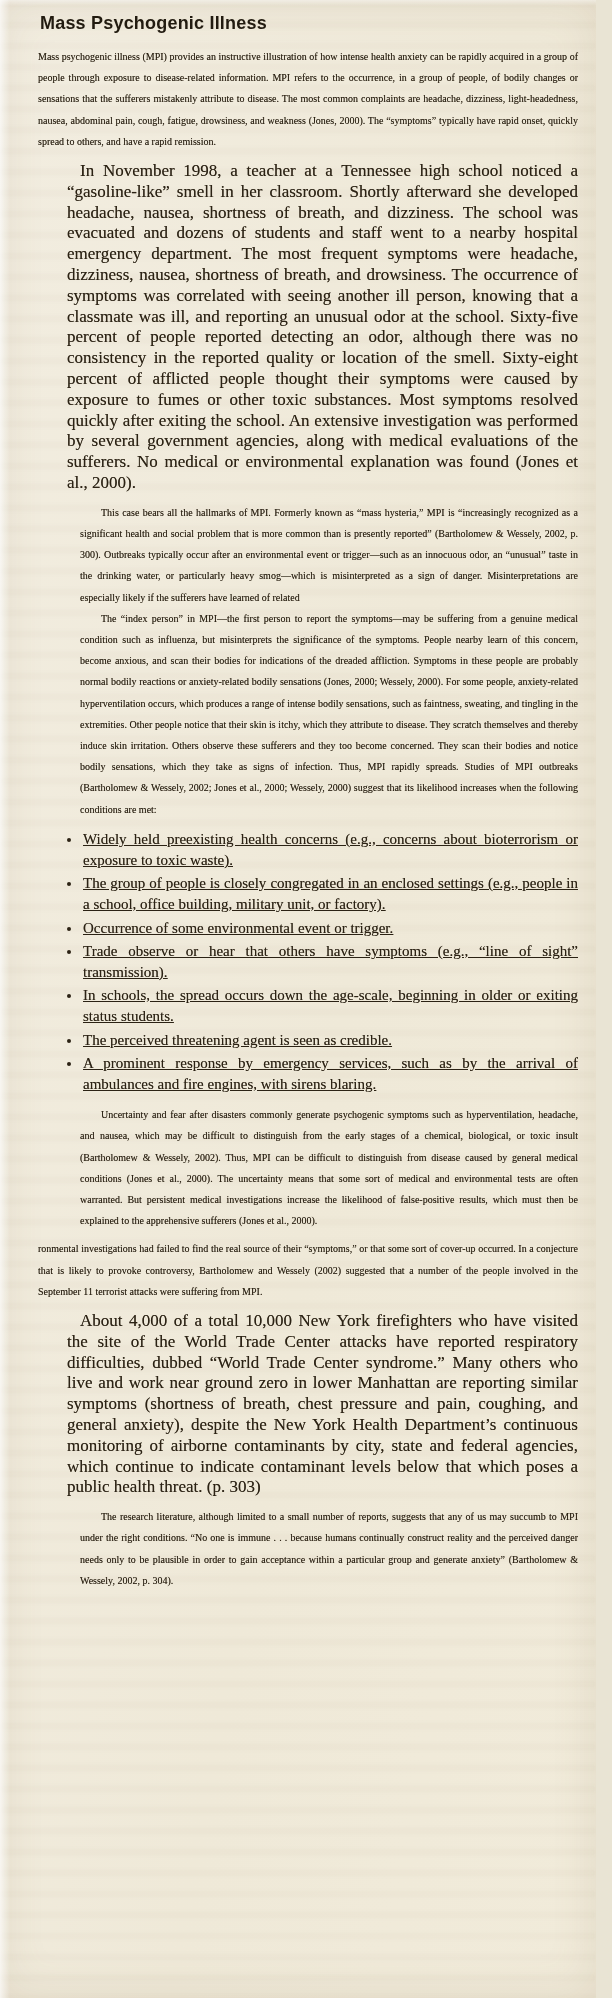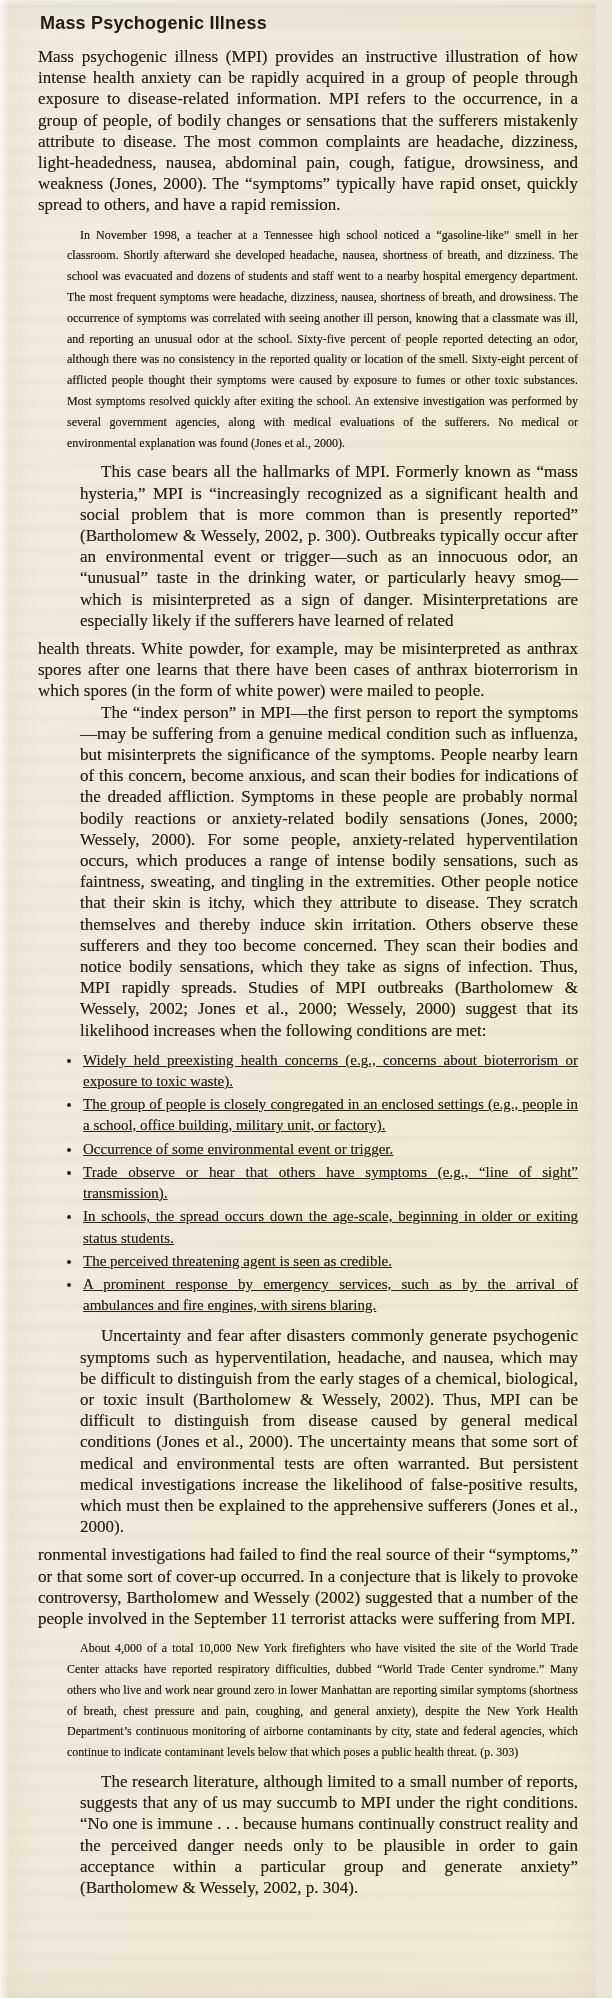--- a/index.html
+++ b/index.html
@@ -42,30 +42,30 @@
   h1.heading {
     font-family: "Liberation Sans", sans-serif;
     font-weight: bold;
     font-size: 18px;
     line-height: 22px;
     letter-spacing: 0.2px;
     color: var(--heading-ink, #221b10);
     margin: 4px 0 12px 2px;
   }
   p.body {
-    font-size: 17px;
+    font-size: 10px;
     line-height: 21.2px;
     text-align: justify;
     margin: 0;
     text-shadow: 0 0 0.4px rgba(43, 34, 20, 0.55);
   }
   p.indent { text-indent: 21px; margin-left: 42px; }
   p.gap { margin-top: 7px; }
   blockquote.quote {
-    font-size: 12px;
+    font-size: 17px;
     line-height: 20.8px;
     text-align: justify;
     text-indent: 13px;
     margin: 9px 0 8px 29px;
     padding: 0;
     text-shadow: 0 0 0.4px rgba(43, 34, 20, 0.55);
   }
   ul.conditions {
     margin: 9px 0 9px 30px;
     padding: 0 0 0 14px;
@@ -90,21 +90,20 @@
   <div class="edge-top"></div>
 
   <div class="content">
     <h1 class="heading">Mass Psychogenic Illness</h1>
 
     <p class="body">Mass psychogenic illness (MPI) provides an instructive illustration of how intense health anxiety can be rapidly acquired in a group of people through exposure to disease-related information. MPI refers to the occurrence, in a group of people, of bodily changes or sensations that the sufferers mistakenly attribute to disease. The most common complaints are headache, dizziness, light-headedness, nausea, abdominal pain, cough, fatigue, drowsiness, and weakness (Jones, 2000). The “symptoms” typically have rapid onset, quickly spread to others, and have a rapid remission.</p>
 
     <blockquote class="quote">In November 1998, a teacher at a Tennessee high school noticed a “gasoline-like” smell in her classroom. Shortly afterward she developed headache, nausea, shortness of breath, and dizziness. The school was evacuated and dozens of students and staff went to a nearby hospital emergency department. The most frequent symptoms were headache, dizziness, nausea, shortness of breath, and drowsiness. The occurrence of symptoms was correlated with seeing another ill person, knowing that a classmate was ill, and reporting an unusual odor at the school. Sixty-five percent of people reported detecting an odor, although there was no consistency in the reported quality or location of the smell. Sixty-eight percent of afflicted people thought their symptoms were caused by exposure to fumes or other toxic substances. Most symptoms resolved quickly after exiting the school. An extensive investigation was performed by several government agencies, along with medical evaluations of the sufferers. No medical or environmental explanation was found (Jones et al., 2000).</blockquote>
 
     <p class="body indent">This case bears all the hallmarks of MPI. Formerly known as “mass hysteria,” MPI is “increasingly recognized as a significant health and social problem that is more common than is presently reported” (Bartholomew &amp; Wessely, 2002, p. 300). Outbreaks typically occur after an environmental event or trigger—such as an innocuous odor, an “unusual” taste in the drinking water, or particularly heavy smog—which is misinterpreted as a sign of danger. Misinterpretations are especially likely if the sufferers have learned of related</p>
-    <p class="body gap">health threats. White powder, for example, may be misinterpreted as anthrax spores after one learns that there have been cases of anthrax bioterrorism in which spores (in the form of white power) were mailed to people.</p>
 
     <p class="body indent">The “index person” in MPI—the first person to report the symptoms—may be suffering from a genuine medical condition such as influenza, but misinterprets the significance of the symptoms. People nearby learn of this concern, become anxious, and scan their bodies for indications of the dreaded affliction. Symptoms in these people are probably normal bodily reactions or anxiety-related bodily sensations (Jones, 2000; Wessely, 2000). For some people, anxiety-related hyperventilation occurs, which produces a range of intense bodily sensations, such as faintness, sweating, and tingling in the extremities. Other people notice that their skin is itchy, which they attribute to disease. They scratch themselves and thereby induce skin irritation. Others observe these sufferers and they too become concerned. They scan their bodies and notice bodily sensations, which they take as signs of infection. Thus, MPI rapidly spreads. Studies of MPI outbreaks (Bartholomew &amp; Wessely, 2002; Jones et al., 2000; Wessely, 2000) suggest that its likelihood increases when the following conditions are met:</p>
 
     <ul class="conditions">
       <li>Widely held preexisting health concerns (e.g., concerns about bioterrorism or exposure to toxic waste).</li>
       <li>The group of people is closely congregated in an enclosed settings (e.g., people in a school, office building, military unit, or factory).</li>
       <li>Occurrence of some environmental event or trigger.</li>
       <li>Trade observe or hear that others have symptoms (e.g., “line of sight” transmission).</li>
       <li>In schools, the spread occurs down the age-scale, beginning in older or exiting status students.</li>
       <li>The perceived threatening agent is seen as credible.</li>

